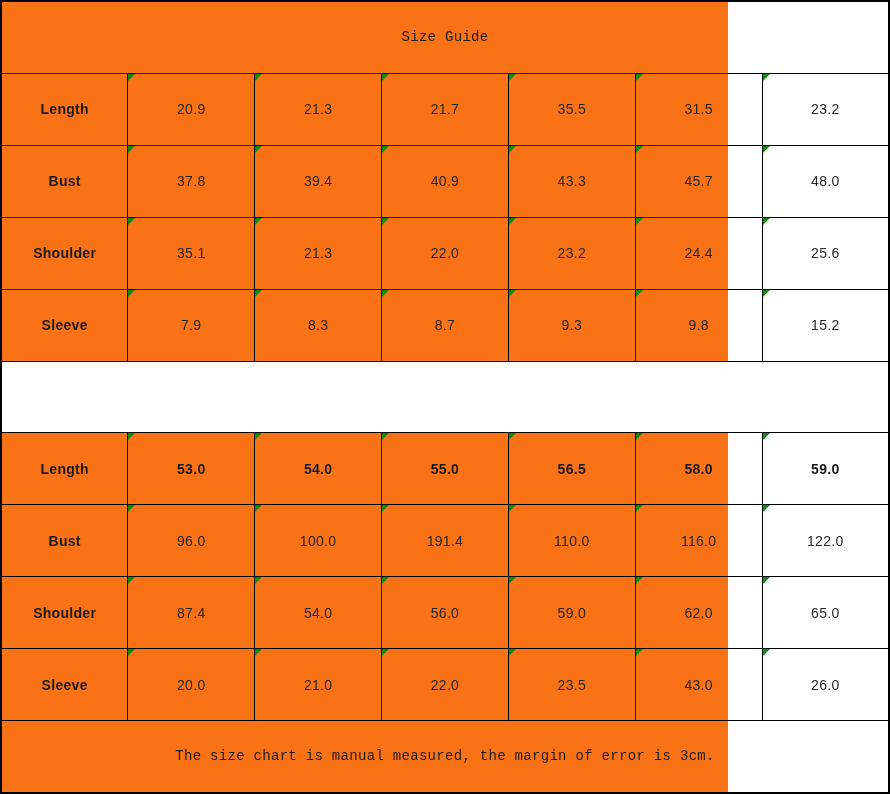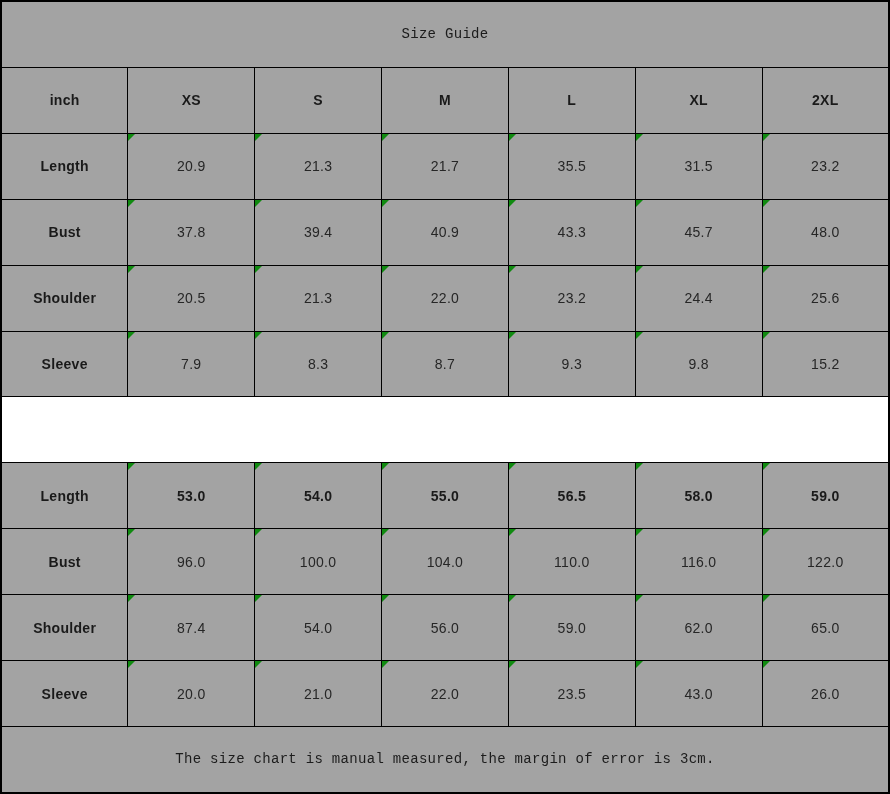--- a/index.html
+++ b/index.html
@@ -1,24 +1,24 @@
 <!DOCTYPE html>
 <html style="--tri-color: #108a10;"><head>
 <meta charset="utf-8">
 <style>
   html, body {
     margin: 0;
     padding: 0;
     background: #ffffff;
   }
   .sheet {
-    width: 890px;
+    width: 728px;
     height: 794px;
     box-sizing: border-box;
-    background: #a3a3a3;
+    background: #f97316;
   }
   table.size-guide {
     width: 890px;
     height: 794px;
     border-collapse: collapse;
     table-layout: fixed;
     border: 2px solid #000000;
     font-family: "Liberation Sans", sans-serif;
     color: #262626;
   }
@@ -71,29 +71,20 @@
 <body>
 
 <div class="sheet">
   <table class="size-guide">
 
     <tbody>
         <tr>
       <td class="title-cell" colspan="7">Size Guide</td>
     </tr>
 
-    <tr>
-      <td class="hdr">inch</td>
-      <td class="hdr">XS</td>
-      <td class="hdr">S</td>
-      <td class="hdr">M</td>
-      <td class="hdr">L</td>
-      <td class="hdr">XL</td>
-      <td class="hdr">2XL</td>
-    </tr>
 
     <tr>
       <td class="lbl">Length</td>
       <td><span class="tri"></span><span>20.9</span></td>
       <td><span class="tri"></span><span>21.3</span></td>
       <td><span class="tri"></span><span>21.7</span></td>
       <td><span class="tri"></span><span>35.5</span></td>
       <td><span class="tri"></span><span>31.5</span></td>
       <td><span class="tri"></span><span>23.2</span></td>
     </tr>
@@ -103,21 +94,21 @@
       <td><span class="tri"></span><span>37.8</span></td>
       <td><span class="tri"></span><span>39.4</span></td>
       <td><span class="tri"></span><span>40.9</span></td>
       <td><span class="tri"></span><span>43.3</span></td>
       <td><span class="tri"></span><span>45.7</span></td>
       <td><span class="tri"></span><span>48.0</span></td>
     </tr>
 
     <tr>
       <td class="lbl">Shoulder</td>
-      <td><span class="tri"></span><span>20.5</span></td>
+      <td><span class="tri"></span><span>35.1</span></td>
       <td><span class="tri"></span><span>21.3</span></td>
       <td><span class="tri"></span><span>22.0</span></td>
       <td><span class="tri"></span><span>23.2</span></td>
       <td><span class="tri"></span><span>24.4</span></td>
       <td><span class="tri"></span><span>25.6</span></td>
     </tr>
 
     <tr>
       <td class="lbl">Sleeve</td>
       <td><span class="tri"></span><span>7.9</span></td>
@@ -140,21 +131,21 @@
       <td class="boldval"><span class="tri"></span><span>55.0</span></td>
       <td class="boldval"><span class="tri"></span><span>56.5</span></td>
       <td class="boldval"><span class="tri"></span><span>58.0</span></td>
       <td class="boldval"><span class="tri"></span><span>59.0</span></td>
     </tr>
 
     <tr>
       <td class="lbl">Bust</td>
       <td><span class="tri"></span><span>96.0</span></td>
       <td><span class="tri"></span><span>100.0</span></td>
-      <td><span class="tri"></span><span>104.0</span></td>
+      <td><span class="tri"></span><span>191.4</span></td>
       <td><span class="tri"></span><span>110.0</span></td>
       <td><span class="tri"></span><span>116.0</span></td>
       <td><span class="tri"></span><span>122.0</span></td>
     </tr>
 
     <tr>
       <td class="lbl">Shoulder</td>
       <td><span class="tri"></span><span>87.4</span></td>
       <td><span class="tri"></span><span>54.0</span></td>
       <td><span class="tri"></span><span>56.0</span></td>

